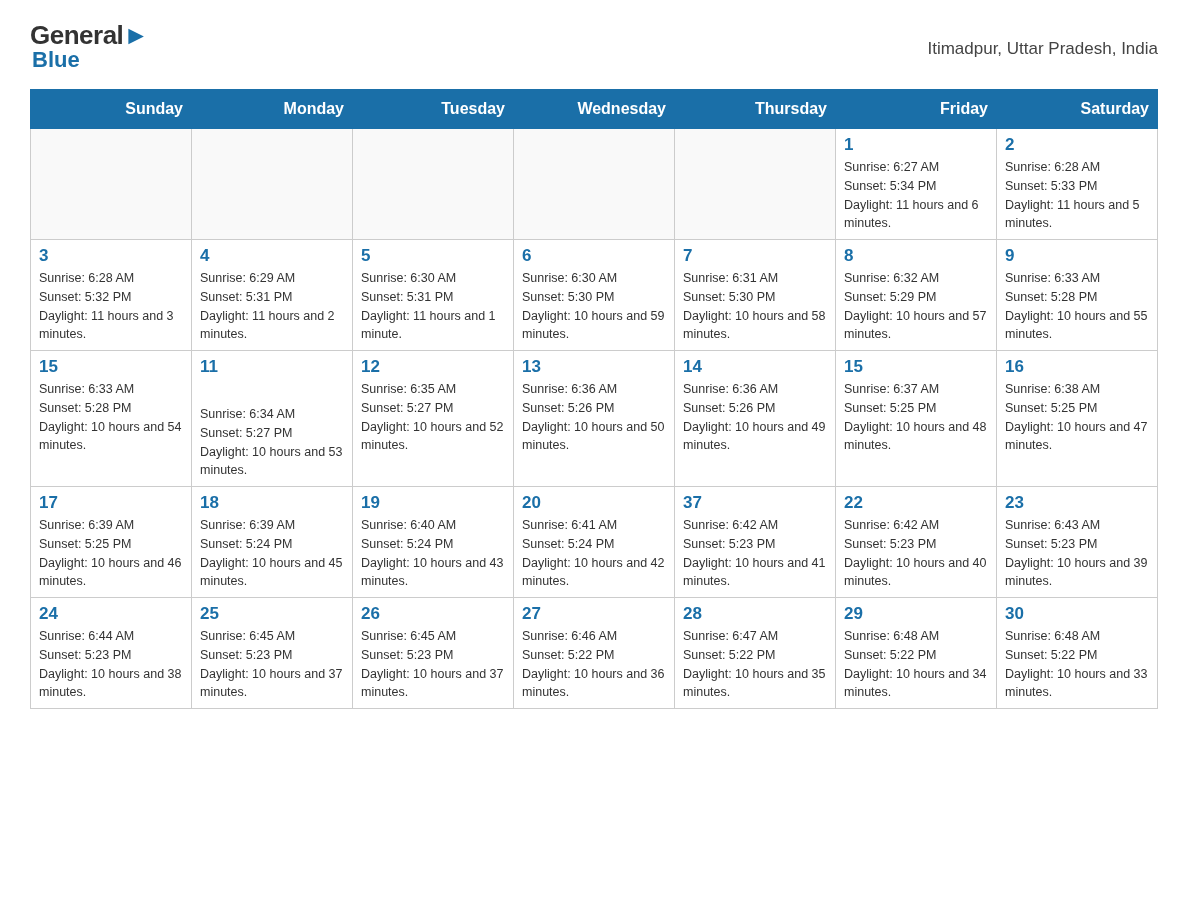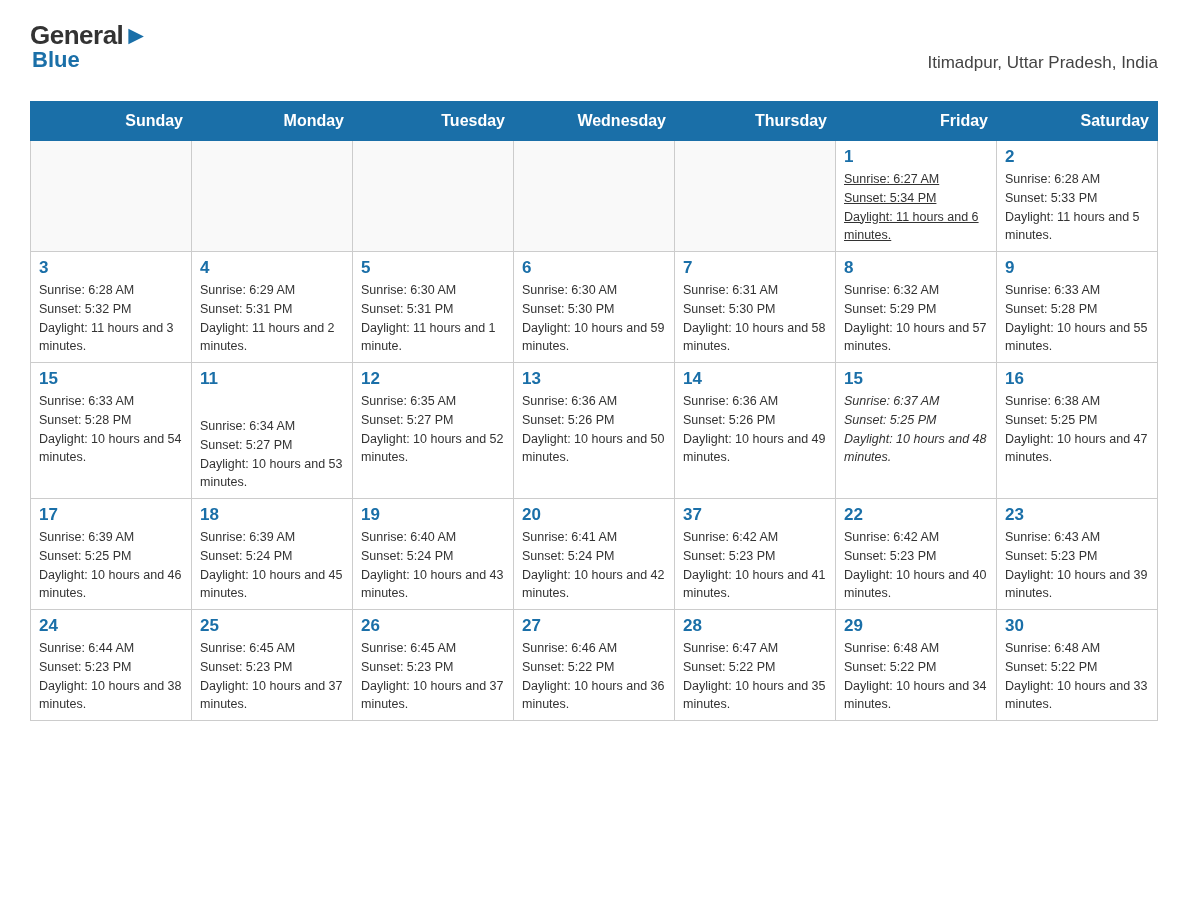--- a/index.html
+++ b/index.html
@@ -6,22 +6,22 @@
     body {
       font-family: Arial, Helvetica, sans-serif;
       background: #fff;
       padding: 20px 30px;
       width: 1188px;
       min-height: 918px;
     }
     .header-area {
       display: flex;
       justify-content: space-between;
-      align-items: flex-end;
-      margin-bottom: 28px;
+      align-items: center;
+      margin-bottom: 16px;
     }
     .logo {
       display: flex;
       flex-direction: column;
       align-items: flex-start;
     }
     .logo-text {
       display: flex;
       align-items: center;
     }
@@ -129,21 +129,21 @@
   </thead>
   <tbody id="calendar-body">
   <tr>
         <td class="empty-cell"></td>
         <td class="empty-cell"></td>
         <td class="empty-cell"></td>
         <td class="empty-cell"></td>
         <td class="empty-cell"></td>
         <td>
           <span class="day-number">1</span>
-          <div class="day-info" style="white-space: pre-line; text-decoration: underline;">Sunrise: 6:27 AM
+          <div class="day-info" style="white-space: pre-line;">Sunrise: 6:27 AM
 Sunset: 5:34 PM
 Daylight: 11 hours and 6 minutes.</div>
         </td>
         <td>
           <span class="day-number">2</span>
           <div class="day-info" style="white-space: pre-line;">Sunrise: 6:28 AM
 Sunset: 5:33 PM
 Daylight: 11 hours and 5 minutes.</div>
         </td>
       </tr>
@@ -217,21 +217,21 @@
 Daylight: 10 hours and 50 minutes.</div>
         </td>
         <td>
           <span class="day-number">14</span>
           <div class="day-info" style="white-space: pre-line;">Sunrise: 6:36 AM
 Sunset: 5:26 PM
 Daylight: 10 hours and 49 minutes.</div>
         </td>
         <td>
           <span class="day-number">15</span>
-          <div class="day-info" style="white-space: pre-line; font-style: italic;">Sunrise: 6:37 AM
+          <div class="day-info" style="white-space: pre-line;">Sunrise: 6:37 AM
 Sunset: 5:25 PM
 Daylight: 10 hours and 48 minutes.</div>
         </td>
         <td>
           <span class="day-number">16</span>
           <div class="day-info" style="white-space: pre-line;">Sunrise: 6:38 AM
 Sunset: 5:25 PM
 Daylight: 10 hours and 47 minutes.</div>
         </td>
       </tr>

